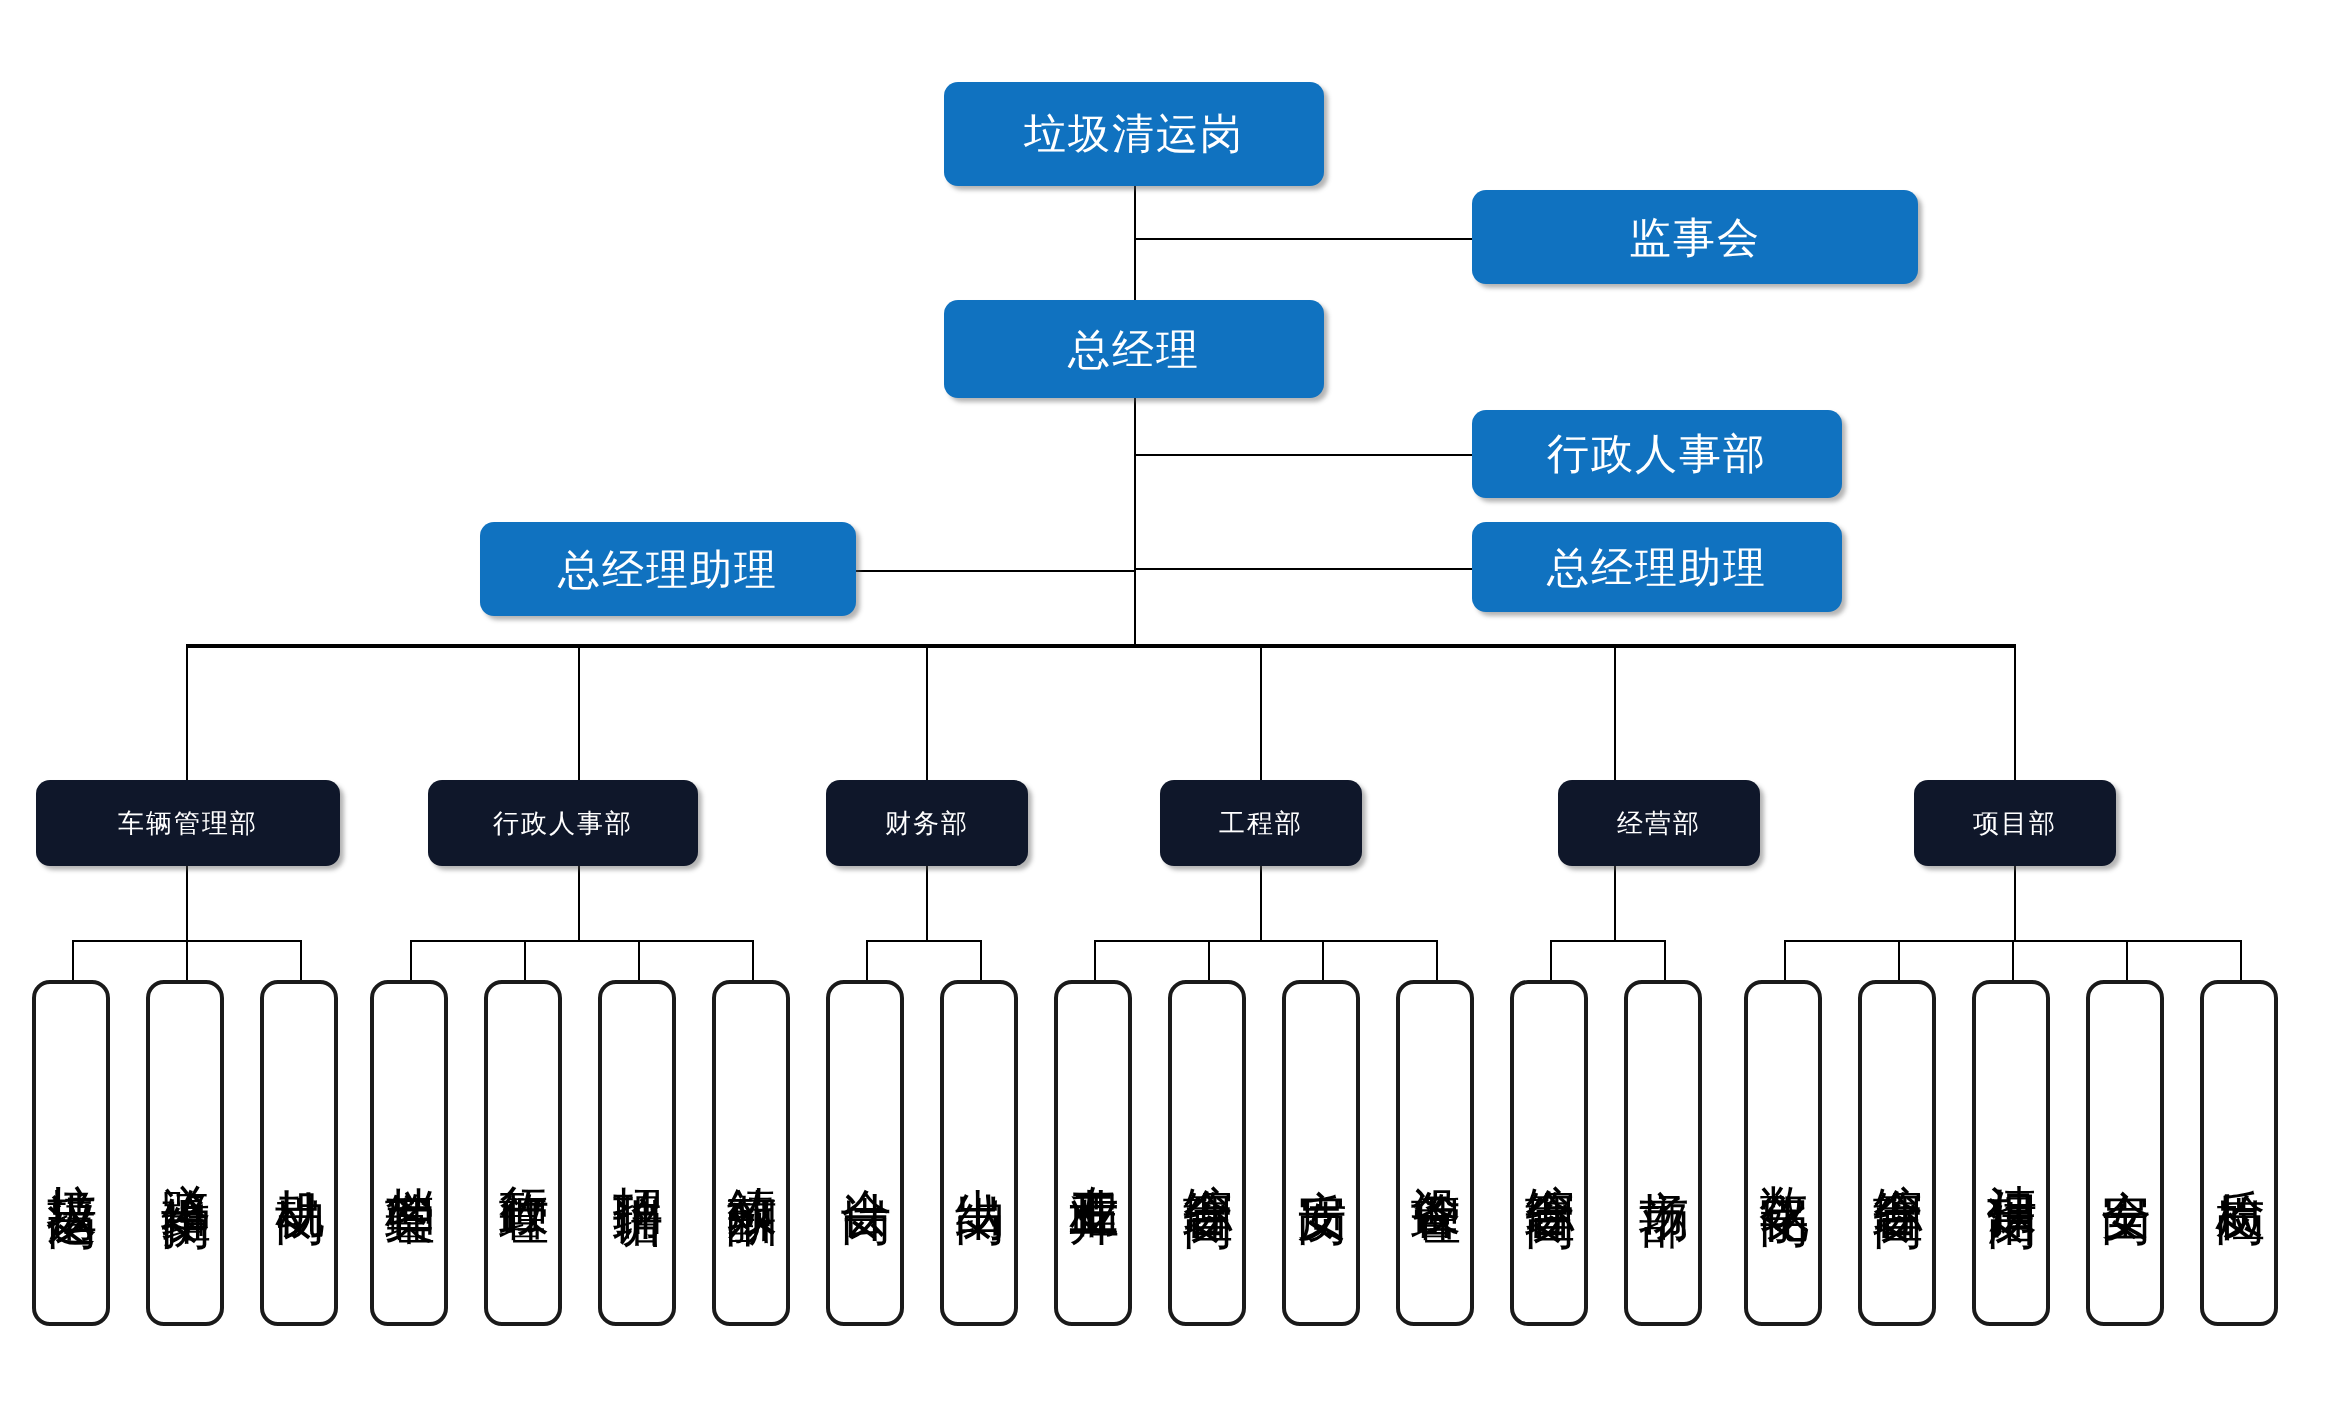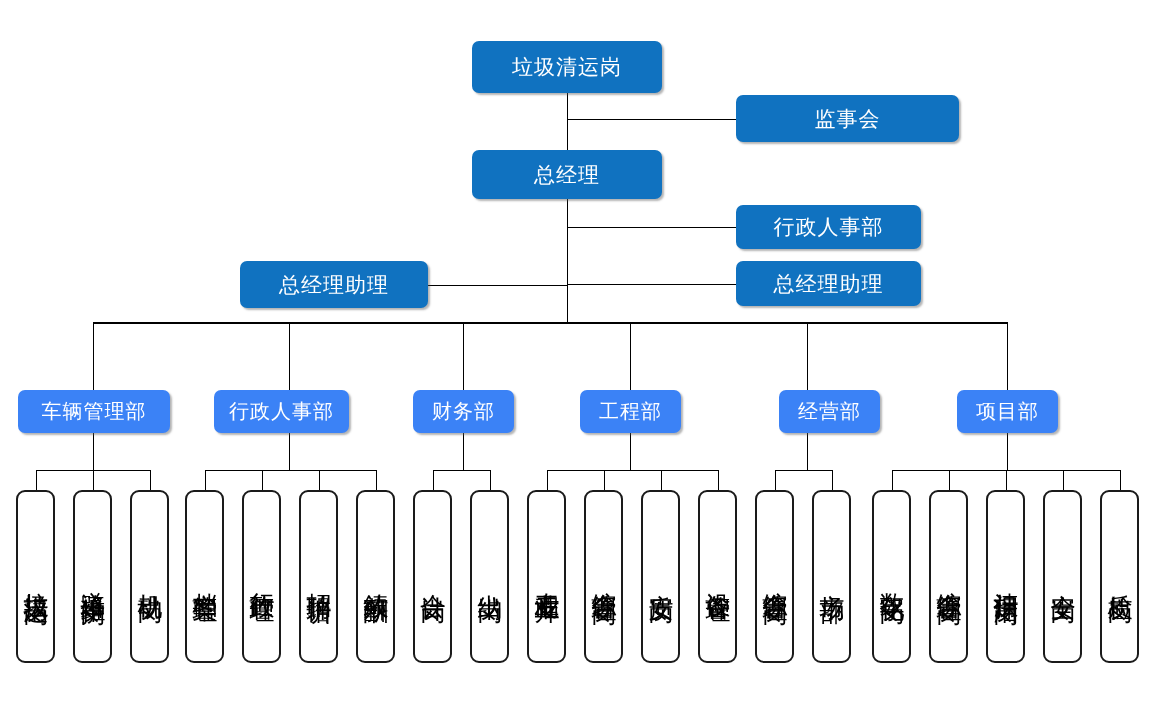--- a/index.html
+++ b/index.html
@@ -40,23 +40,23 @@
     letter-spacing: 1px;
     white-space: nowrap;
     user-select: none;
   }
   .node-blue {
     background: #1072C0;
     box-shadow: 2px 2px 2px rgba(90,90,90,0.45);
     font-size: 21px;
   }
   .node-orange {
-    background: #3b82f6;
+    background: #0f172a;
     box-shadow: 2px 2px 2px rgba(90,90,90,0.45);
-    font-size: 20px;
+    font-size: 13px;
   }
 
   
   .leaf {
     position: absolute;
     box-sizing: border-box;
     border: 2px solid #1a1a1a;
     border-radius: 9px;
     background: #ffffff;
     color: #000000;

